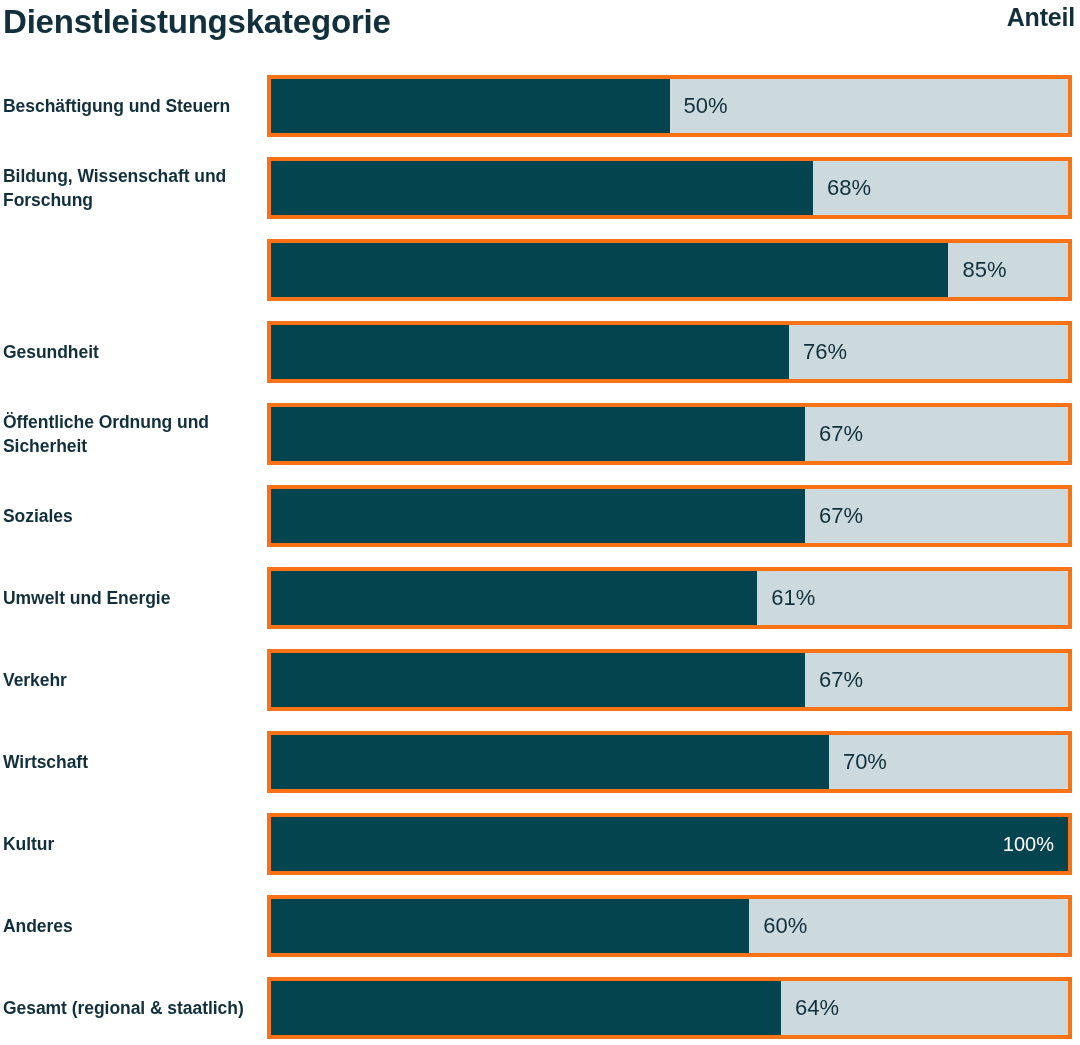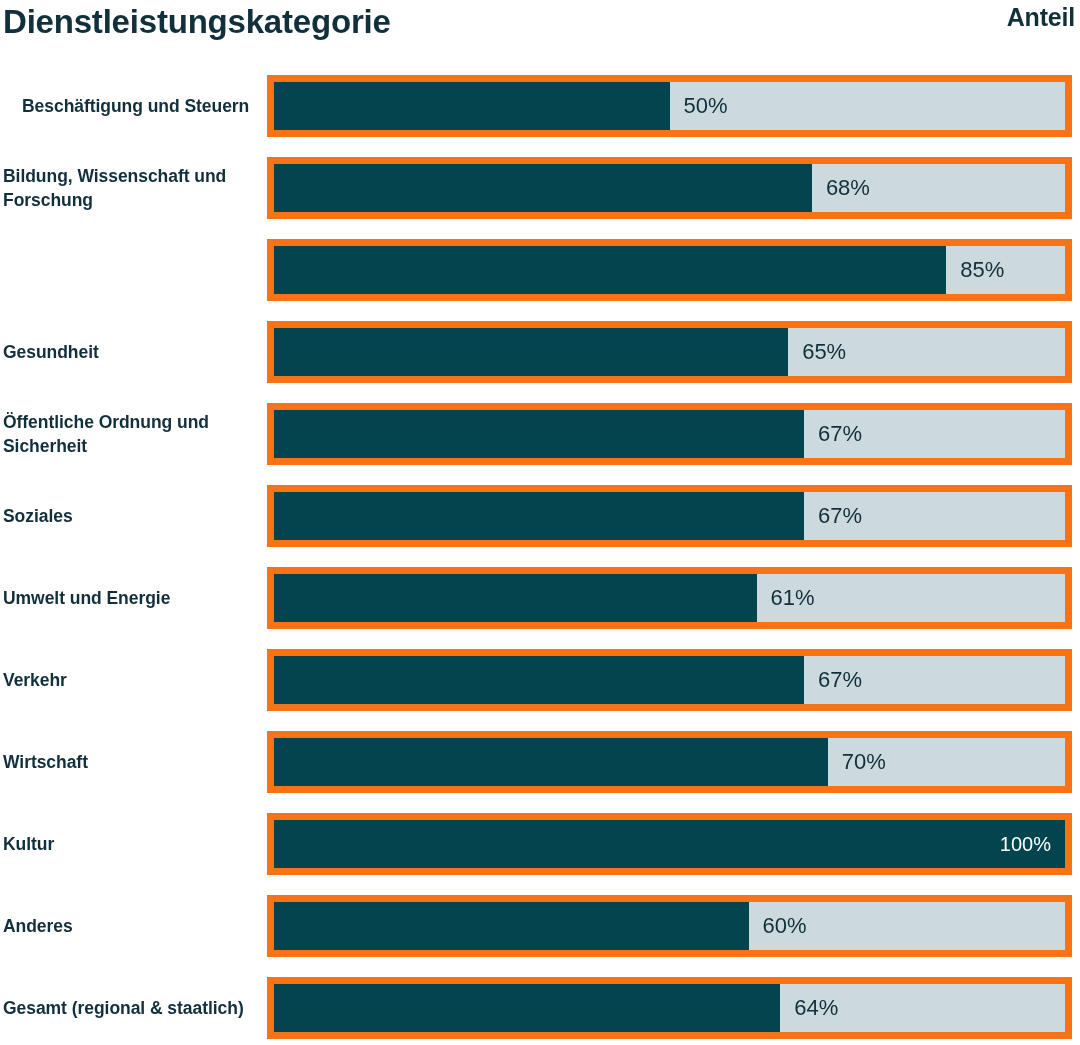--- a/index.html
+++ b/index.html
@@ -83,21 +83,21 @@
     letter-spacing: -0.05px;
   }
 
   .track {
     position: absolute;
     left: 267px;
     top: 0;
     width: 805px;
     height: 62px;
     background: #ccd9dd;
-    border: 7px solid #f97316;
+    border: 4px solid #f97316;
   }
 
   .fill {
     position: absolute;
     left: 0;
     top: 0;
     height: 100%;
     background: #04444f;
   }
 
@@ -133,21 +133,21 @@
 
 <div id="chart-root">
 
   <div class="header">
     <div class="header-cat">Dienstleistungskategorie</div>
     <div class="header-share">Anteil</div>
   </div>
 
   <div class="rows" id="rows">
       <div class="row" style="top: 75px; height: 62px;">
-        <div class="row-label" style="height: 62px; margin-left: 19px;">Beschäftigung und Steuern</div>
+        <div class="row-label" style="height: 62px;">Beschäftigung und Steuern</div>
         <div class="track" style="height: 62px;">
           <div class="fill" style="width: 50%;"></div>
           <div class="value-outside" style="left: 50%;">50%</div>
         </div>
       </div>
       <div class="row" style="top: 157px; height: 62px;">
         <div class="row-label" style="height: 62px;">Bildung, Wissenschaft und Forschung</div>
         <div class="track" style="height: 62px;">
           <div class="fill" style="width: 68%;"></div>
           <div class="value-outside" style="left: 68%;">68%</div>
@@ -156,21 +156,21 @@
       <div class="row" style="top: 239px; height: 62px;">
         <div class="track" style="height: 62px;">
           <div class="fill" style="width: 85%;"></div>
           <div class="value-outside" style="left: 85%;">85%</div>
         </div>
       </div>
       <div class="row" style="top: 321px; height: 62px;">
         <div class="row-label" style="height: 62px;">Gesundheit</div>
         <div class="track" style="height: 62px;">
           <div class="fill" style="width: 65%;"></div>
-          <div class="value-outside" style="left: 65%;">65%</div>
+          <div class="value-outside" style="left: 65%;">76%</div>
         </div>
       </div>
       <div class="row" style="top: 403px; height: 62px;">
         <div class="row-label" style="height: 62px;">Öffentliche Ordnung und Sicherheit</div>
         <div class="track" style="height: 62px;">
           <div class="fill" style="width: 67%;"></div>
           <div class="value-outside" style="left: 67%;">67%</div>
         </div>
       </div>
       <div class="row" style="top: 485px; height: 62px;">

